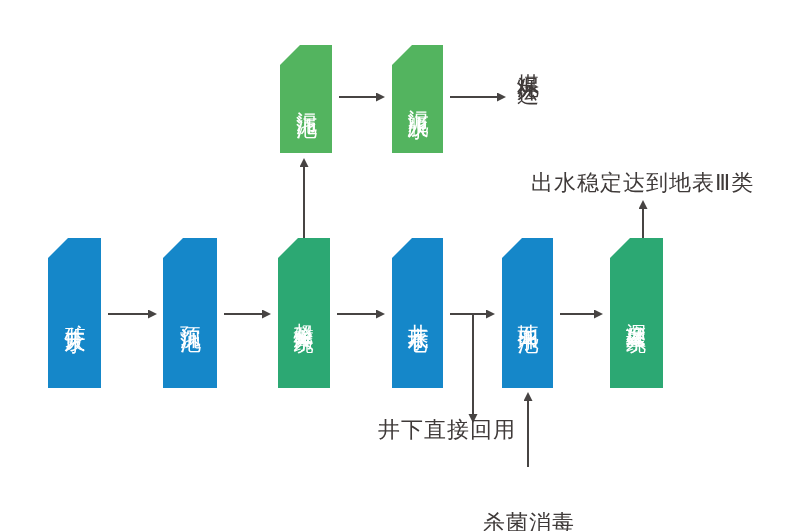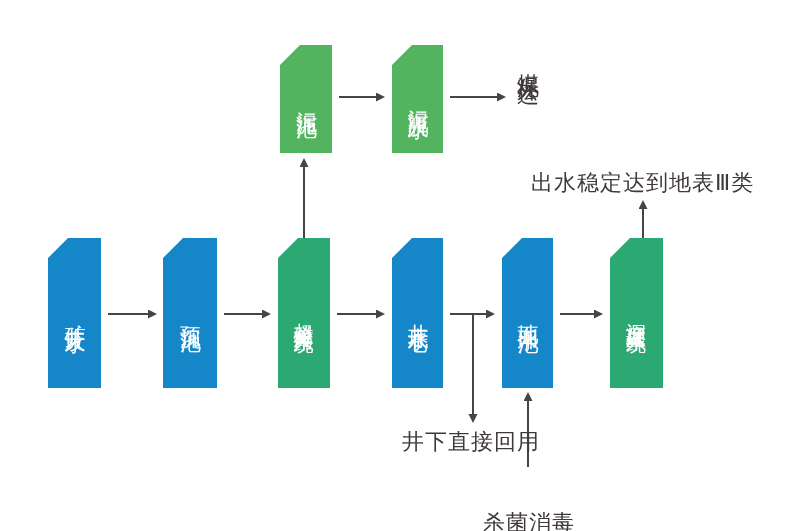--- a/index.html
+++ b/index.html
@@ -111,17 +111,17 @@
   </div>
 
   <div class="node green-light" style="left:392px; top:45px; width:51px; height:108px;">
     <span class="vtext">污泥脱水</span>
   </div>
 
   <div class="free-label vertical" style="left:517px; top:56px;">煤泥外运</div>
 
   <div class="free-label" style="left:531px; top:168px;">出水稳定达到地表Ⅲ类</div>
 
-  <div class="free-label" style="left:378px; top:427px;margin-left:24px;">井下直接回用</div>
+  <div class="free-label" style="left:378px; top:415px;">井下直接回用</div>
 
   <div class="free-label" style="left:483px; top:472px;margin-top:36px;">杀菌消毒</div>
 
 </div>
 
 </body></html>

